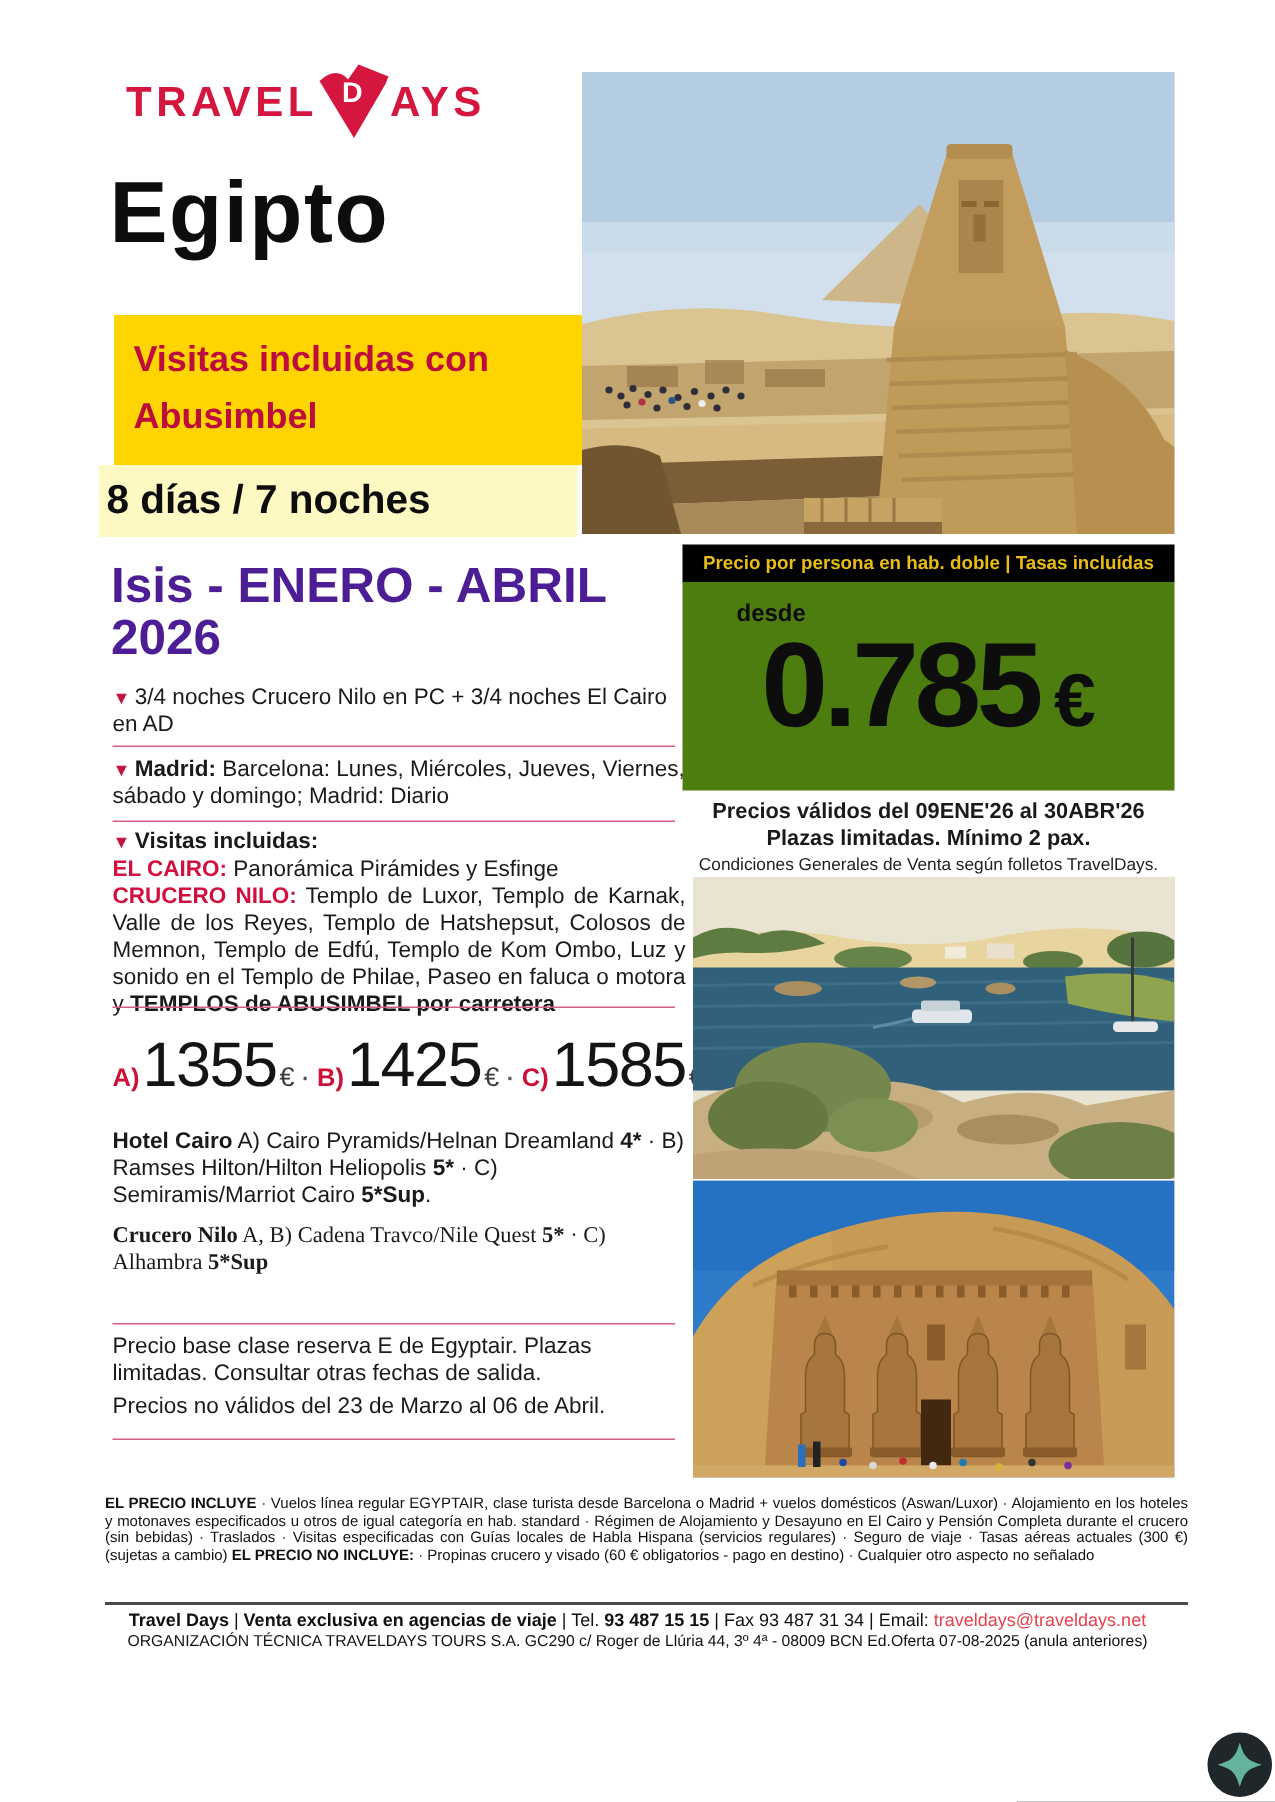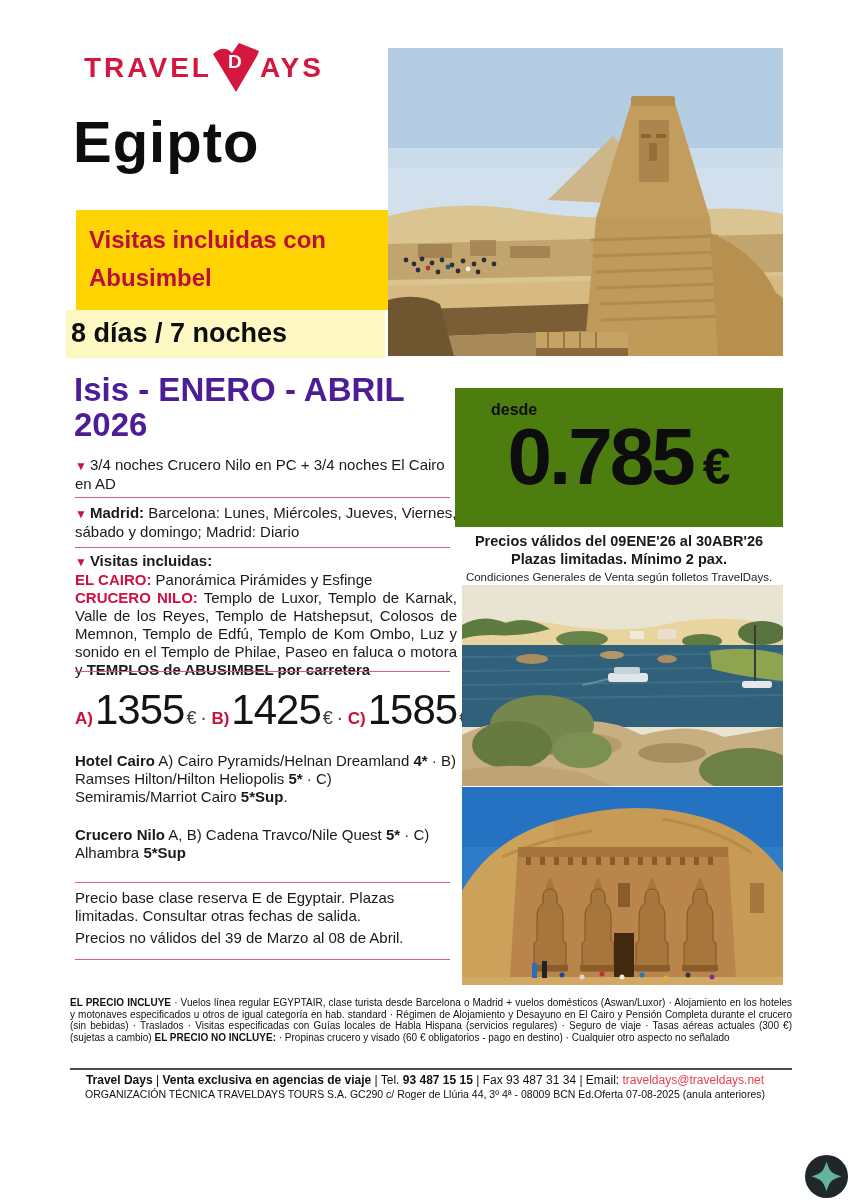--- a/index.html
+++ b/index.html
@@ -36,21 +36,21 @@
   .just { text-align:justify; }
 
   
   .prices-row { left:75px; top:686px; width:380px; display:flex; align-items:baseline; }
   .p-label { color:#cc1038; font-weight:bold; font-size:17px; }
   .p-value { font-size:42px; letter-spacing:-1px; color:#141414; margin-left:2px; }
   .p-eur { font-size:18px; color:#3a3a3a; margin-left:2px; }
   .p-dot { font-size:15px; color:#555; margin:0 5px; font-weight:bold; }
 
   .hotels { left:75px; top:752px; width:382px; font-size:15px; line-height:18px; }
-  .hotels p + p { margin-top:20px; }
+  .hotels p + p { margin-top:9px;font-family:Liberation Serif, serif; }
 
   .note { left:75px; width:382px; font-size:15px; line-height:18px; }
 
   
   .photo { overflow:hidden; background:#cbb; }
   .photo svg { display:block; }
   .price-bar {
     left:455px; top:363px; width:328px; height:25px; background:#000;
     color:#e8bd15; font-weight:bold; font-size:12.5px; text-align:center; line-height:25px;
   }
@@ -128,21 +128,21 @@
     <span class="p-eur">€</span>
   </div>
 
   <div class="abs hotels">
     <p><b>Hotel Cairo</b><span> A) Cairo Pyramids/Helnan Dreamland </span><b>4*</b><span> · B) Ramses Hilton/Hilton Heliopolis </span><b>5*</b><span> · C) Semiramis/Marriot Cairo </span><b>5*Sup</b><span>.</span></p>
     <p><b>Crucero Nilo</b><span> A, B)  Cadena Travco/Nile Quest  </span><b>5*</b><span> · C) Alhambra </span><b>5*Sup</b></p>
   </div>
 
   <div class="abs sep" style="top:882px;"></div>
   <div class="abs note" style="top:889px;">Precio base clase reserva E de  Egyptair.  Plazas limitadas. Consultar otras fechas de salida.</div>
-  <div class="abs note" style="top:929px;">Precios no válidos del 39 de Marzo al 08 de Abril.</div>
+  <div class="abs note" style="top:929px;">Precios no válidos del 23 de Marzo al 06 de Abril.</div>
   <div class="abs sep" style="top:959px;"></div>
 
   <div class="abs photo" style="left:388px; top:48px; width:395px; height:308px;">
     <svg width="395" height="308" viewBox="0 0 395 308">
       <rect width="395" height="308" fill="#c6d9e8"></rect>
       <rect width="395" height="120" fill="#b4cde2"></rect>
       <rect y="100" width="395" height="80" fill="#d8e4ee" opacity="0.6"></rect>
       <path d="M0,168 Q70,150 140,163 Q220,176 290,164 Q345,156 395,166 L395,308 L0,308 Z" fill="#d9c492"></path>
       <path d="M160,152 L225,88 L285,158 Z" fill="#cdb68a"></path>
       <path d="M0,196 L395,186 L395,224 L0,232 Z" fill="#c2a46f"></path>
@@ -180,20 +180,21 @@
       <path d="M208,170 L322,170 L334,308 L196,308 Z" fill="#c09a59"></path>
       <path d="M203,192 L330,188 M205,208 L332,204 M207,224 L333,220 M209,240 L335,236 M211,256 L336,252 M213,272 L337,268" stroke="#aa874e" stroke-width="3" fill="none" opacity="0.8"></path>
       <path d="M322,185 Q370,205 388,245 L395,250 L395,308 L330,308 Z" fill="#b78f4e"></path>
       <rect x="148" y="284" width="92" height="24" fill="#c7a363"></rect>
       <path d="M160,284 L160,308 M176,284 L176,308 M192,284 L192,308 M208,284 L208,308" stroke="#9a7845" stroke-width="2"></path>
       <rect x="148" y="300" width="92" height="8" fill="#8a6a3c"></rect>
       <path d="M0,252 Q30,244 52,256 L66,308 L0,308 Z" fill="#6f5530"></path>
     </svg>
   </div>
 
+  <div class="abs price-bar">Precio por persona en hab. doble | Tasas incluídas</div>
 
   <div class="abs price-box">
     <div class="desde">desde</div>
     <div class="amount-row">
       <span class="amount">0.785</span>
       <span class="euro">€</span>
     </div>
   </div>
 
   <div class="abs validity">

